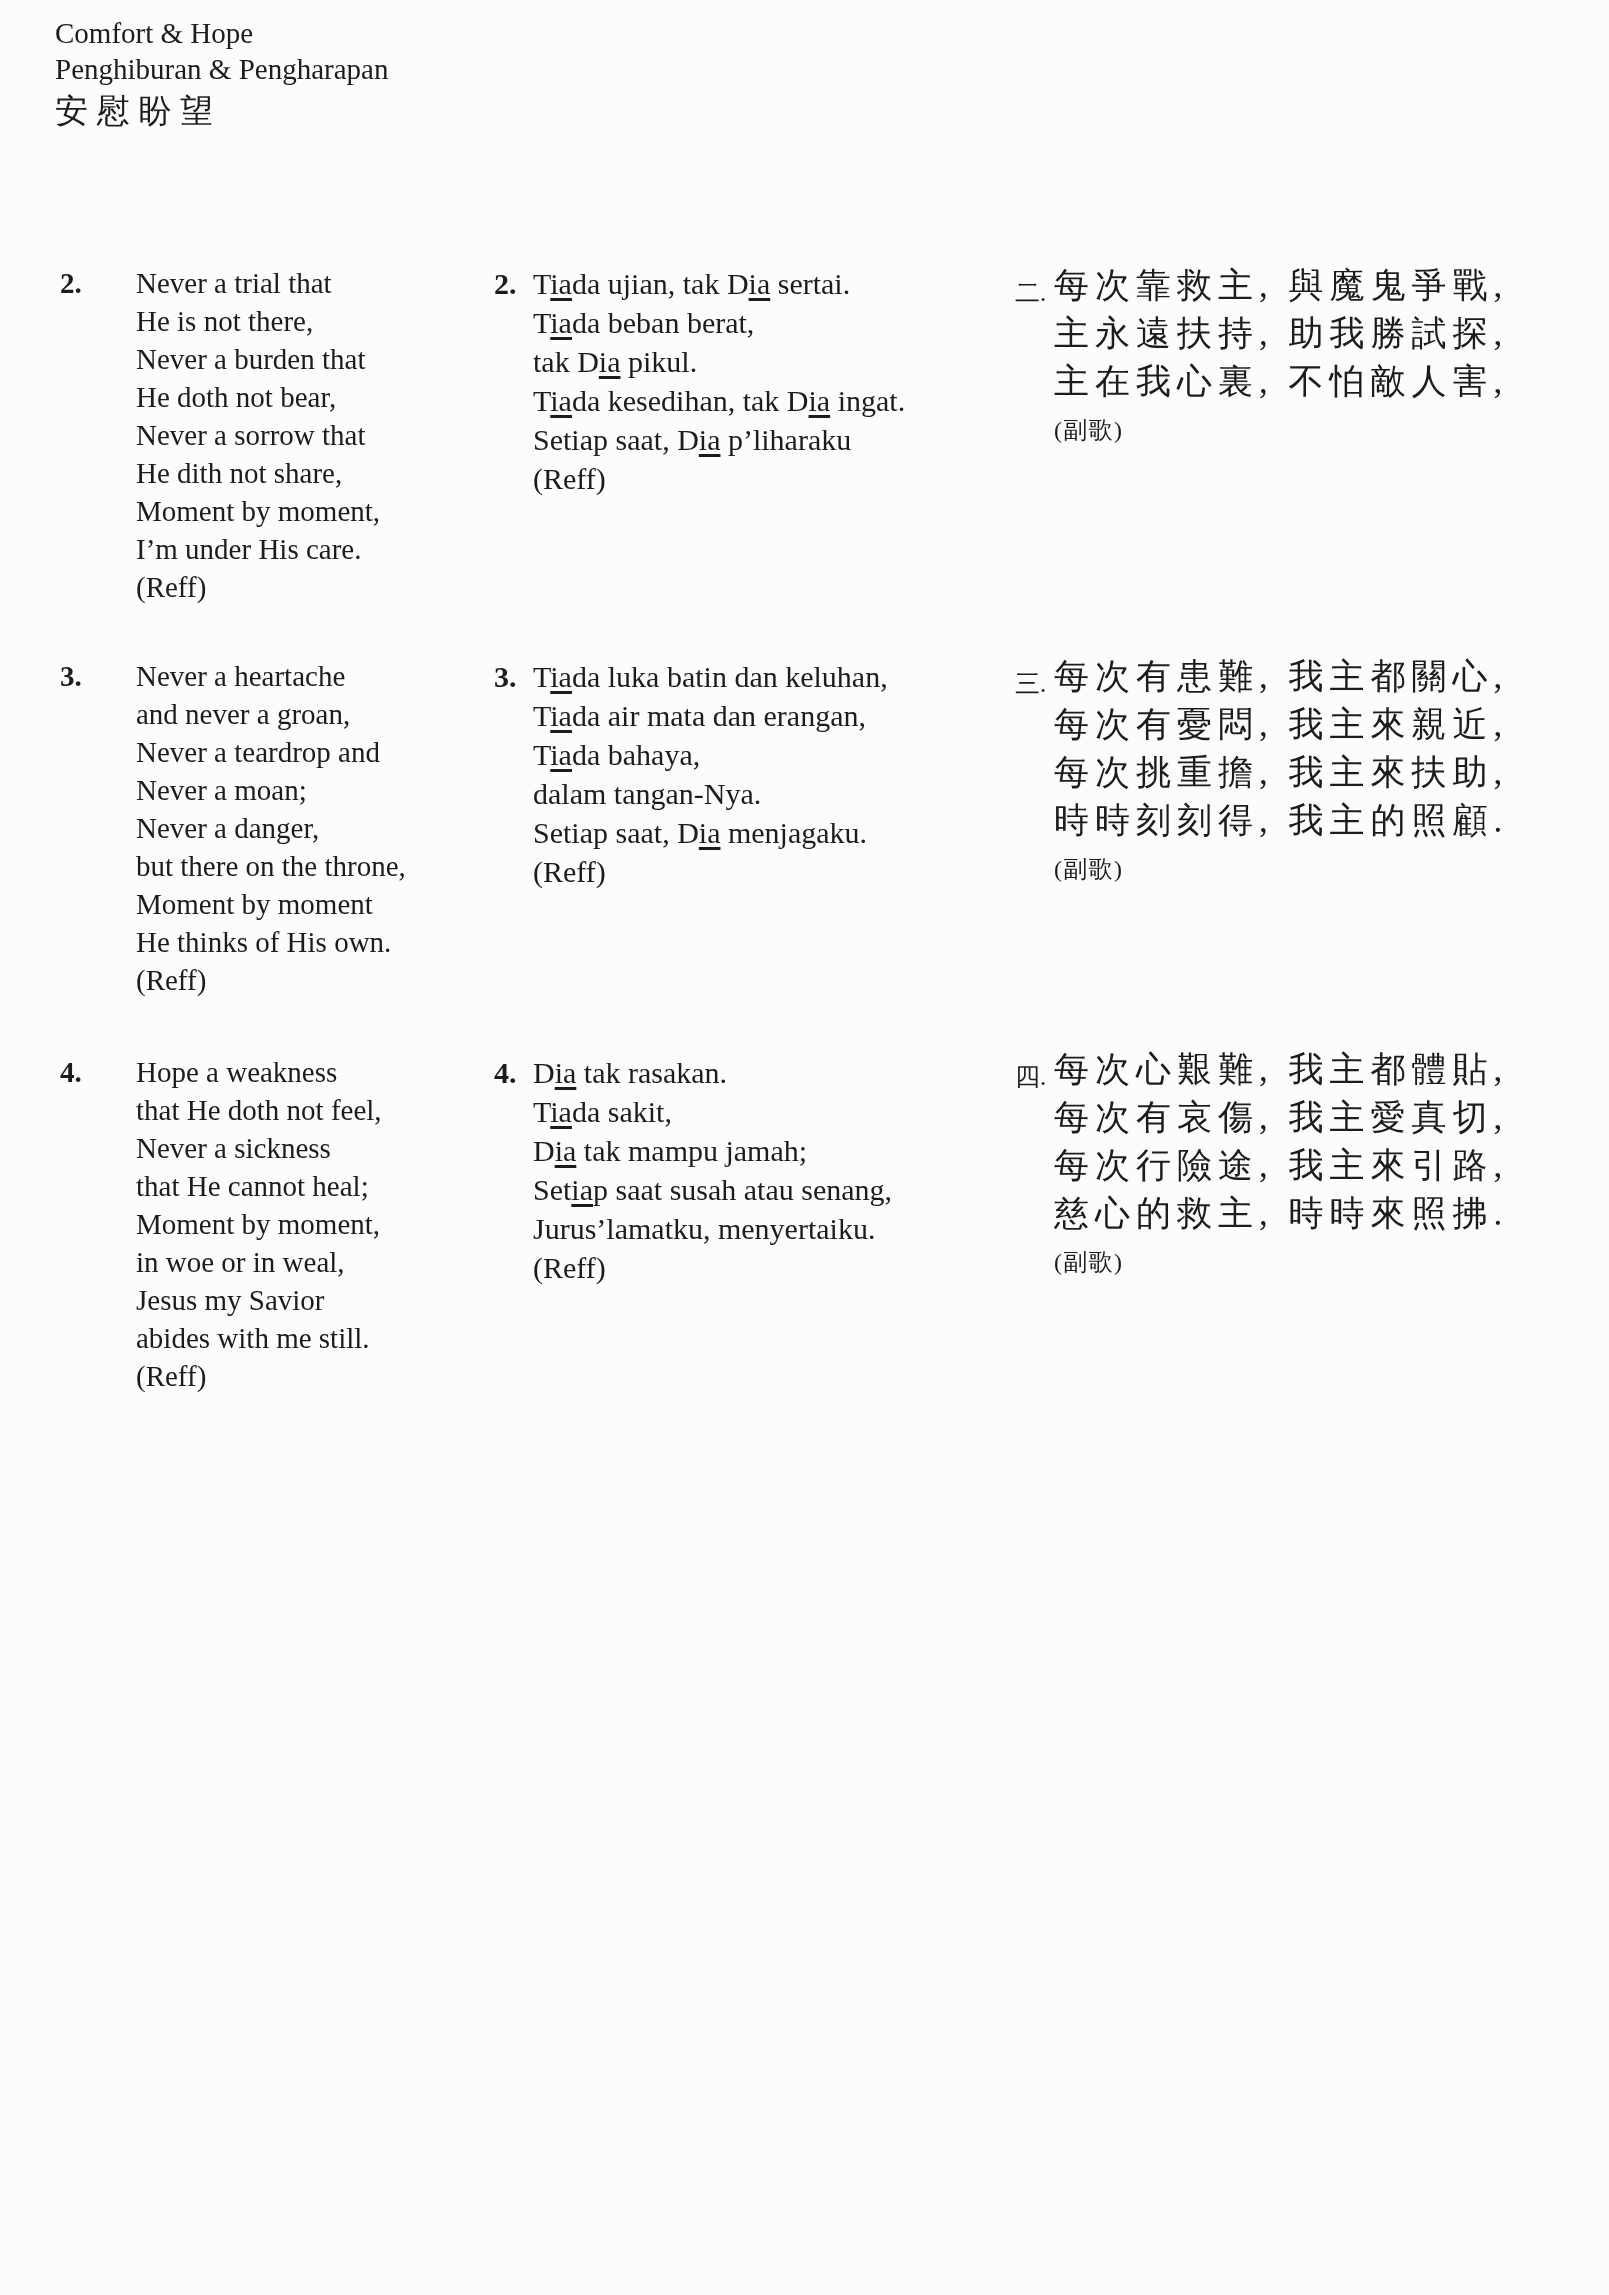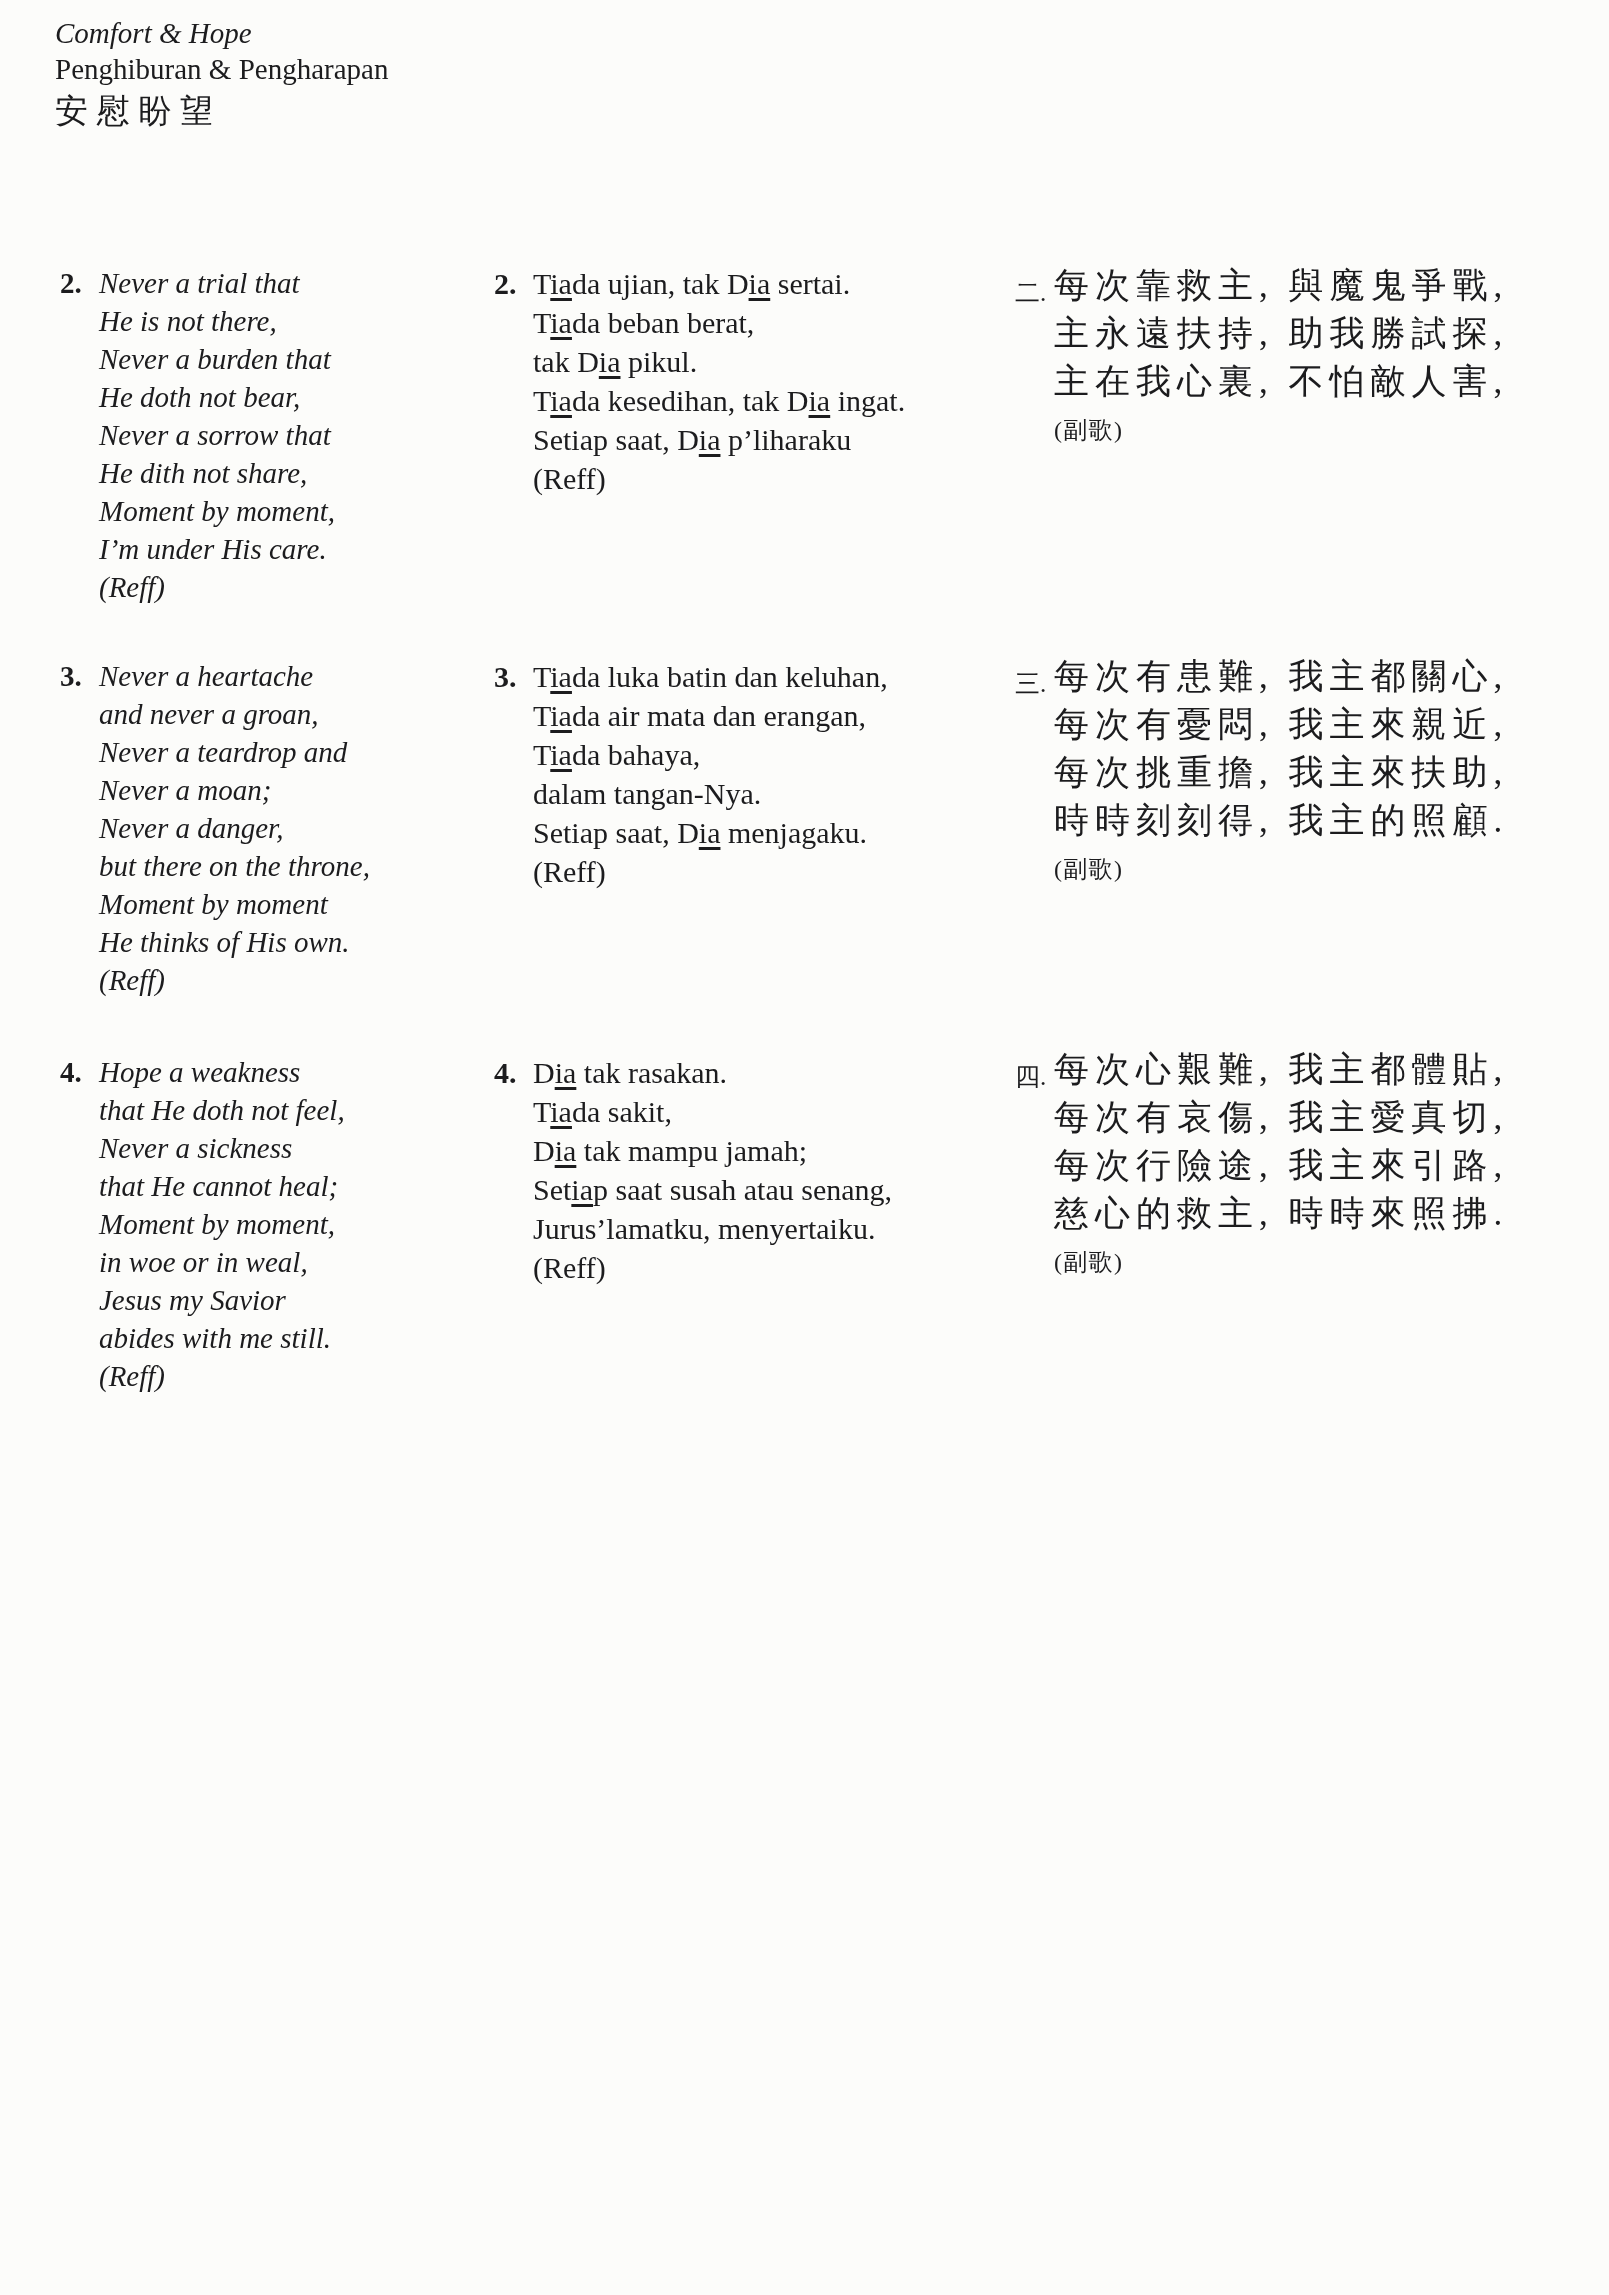--- a/index.html
+++ b/index.html
@@ -7,29 +7,29 @@
   .page{
     position:relative;
     width:1610px;height:2295px;
     background:var(--bg,#fcfcfa);
     color:var(--text,#1c1c1e);
     font-family:"Liberation Serif","DejaVu Serif",serif;
     overflow:hidden;
   }
   
   .header{position:absolute;left:55px;top:14.7px;}
-  .header .t1{font-style:italic;font-size:29px;line-height:36px;}
+  .header .t1{font-size:29px;line-height:36px;}
   .header .t2{font-size:29px;line-height:37px;}
   .header .t3{font-size:33px;line-height:47px;letter-spacing:8.7px;}
   
   .verse{position:absolute;display:flex;align-items:flex-start;}
   .num{flex:0 0 39px;font-weight:bold;font-style:normal;}
   .lines{flex:1 1 auto;}
   .en{font-size:29px;line-height:38px;width:407px;}
-  .en .lines{font-style:italic;}
+  .en .lines{margin-left:37px;}
   .id{font-size:30px;line-height:39px;width:508px;}
   .zh{font-size:35px;line-height:48px;width:548px;}
   .zh .lines{letter-spacing:6px;}
   .zh .num{font-weight:normal;font-size:25px;padding-top:6.7px;}
   .zh .lines .reff{font-size:24px;letter-spacing:1.3px;}
   
   .u{
     text-decoration-line:underline;
     text-decoration-style:double;
     text-decoration-thickness:2px;

